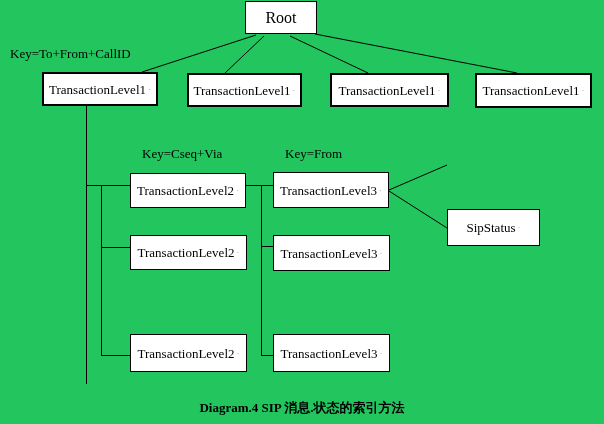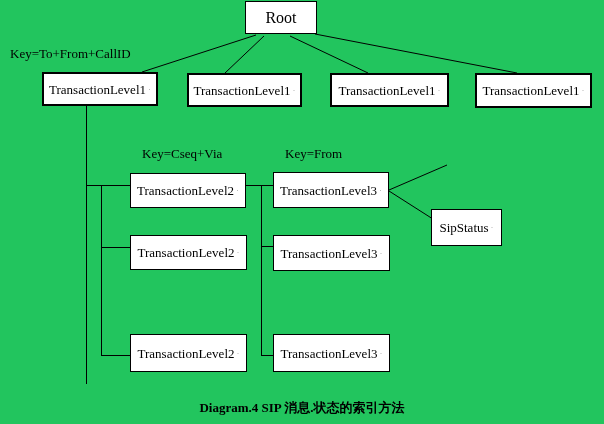--- a/index.html
+++ b/index.html
@@ -66,21 +66,21 @@
 
   #tl2-0 { left: 130px; top: 173px; width: 116px; height: 35px; }
   #tl2-1 { left: 130px; top: 235px; width: 117px; height: 35px; }
   #tl2-2 { left: 130px; top: 334px; width: 117px; height: 38px; }
 
   #tl3-0 { left: 273px; top: 172px; width: 116px; height: 36px; }
   #tl3-1 { left: 273px; top: 235px; width: 117px; height: 36px; }
   #tl3-2 { left: 273px; top: 334px; width: 117px; height: 38px; }
 
   #sipcommand-node { left: 447px; top: 146px; width: 100px; height: 37px; }
-  #sipstatus-node  { left: 431px; top: 209px; width: 71px;  height: 37px; }
+  #sipstatus-node  { left: 447px; top: 209px; width: 93px;  height: 37px; }
 
   #diagram-caption {
     position: absolute;
     left: 0;
     top: 400px;
     width: 604px;
     text-align: center;
     font-size: 13px;
     font-weight: bold;
     line-height: 1.2;

